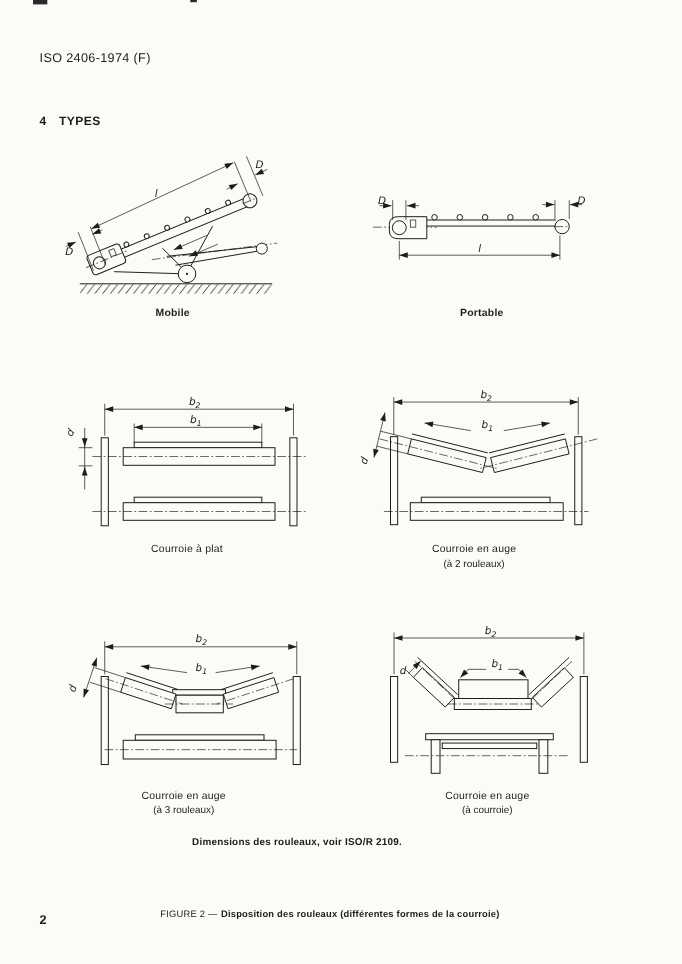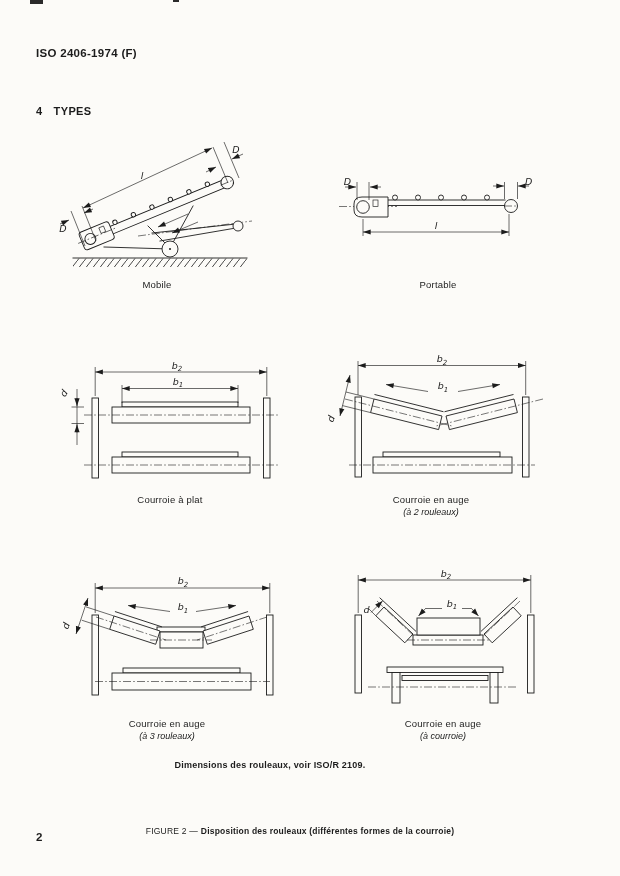--- a/index.html
+++ b/index.html
@@ -1,26 +1,26 @@
 <!DOCTYPE html>
 <html><head>
 <meta charset="utf-8">
 <style>
   html,body{margin:0;padding:0;background:#fcfbf8;}
   .page{position:relative;width:620px;height:876px;background:#fcfbf8;
         font-family:"Liberation Sans",sans-serif;color:#1c1c1c;overflow:hidden;}
   .abs{position:absolute;}
-  .hdr{font-weight:bold;font-size:11.5px;letter-spacing:.3px;}
+  .hdr{font-weight:normal;font-size:11.5px;letter-spacing:.3px;}
   .sec{font-weight:bold;font-size:11px;letter-spacing:.4px;}
-  .figlabel{font-weight:normal;font-size:9.5px;text-align:center;letter-spacing:.2px;}
+  .figlabel{font-weight:bold;font-size:9.5px;text-align:center;letter-spacing:.2px;}
   .figcap{font-size:8.5px;text-align:center;letter-spacing:.2px;}
   .figcap .bold{font-weight:bold;margin-left:3px;}
   .cap{text-align:center;}
   .cap .t{font-weight:normal;font-size:9.5px;line-height:12px;letter-spacing:.2px;}
-  .cap .s{font-size:9px;line-height:12px;font-style:italic;}
+  .cap .s{font-size:9px;line-height:12px;}
   .note{font-size:9px;text-align:center;letter-spacing:.2px;font-weight:bold;}
   .pgnum{font-weight:bold;font-size:11.5px;}
   svg{position:absolute;left:0;top:0;}
   svg text{font-family:"DejaVu Sans",sans-serif;fill:#1c1c1c;}
   .dimt{font-style:italic;font-size:9.5px;}
   .sub{font-size:7px;}
   .ln{fill:none;stroke:#1c1c1c;stroke-width:.9;stroke-linecap:square;}
   .shp{fill:#fcfbf8;stroke:#1c1c1c;stroke-width:.9;}
   .dim{fill:none;stroke:#1c1c1c;stroke-width:.65;}
   .cl{fill:none;stroke:#1c1c1c;stroke-width:.6;stroke-dasharray:8 2.2 1.6 2.2;}

